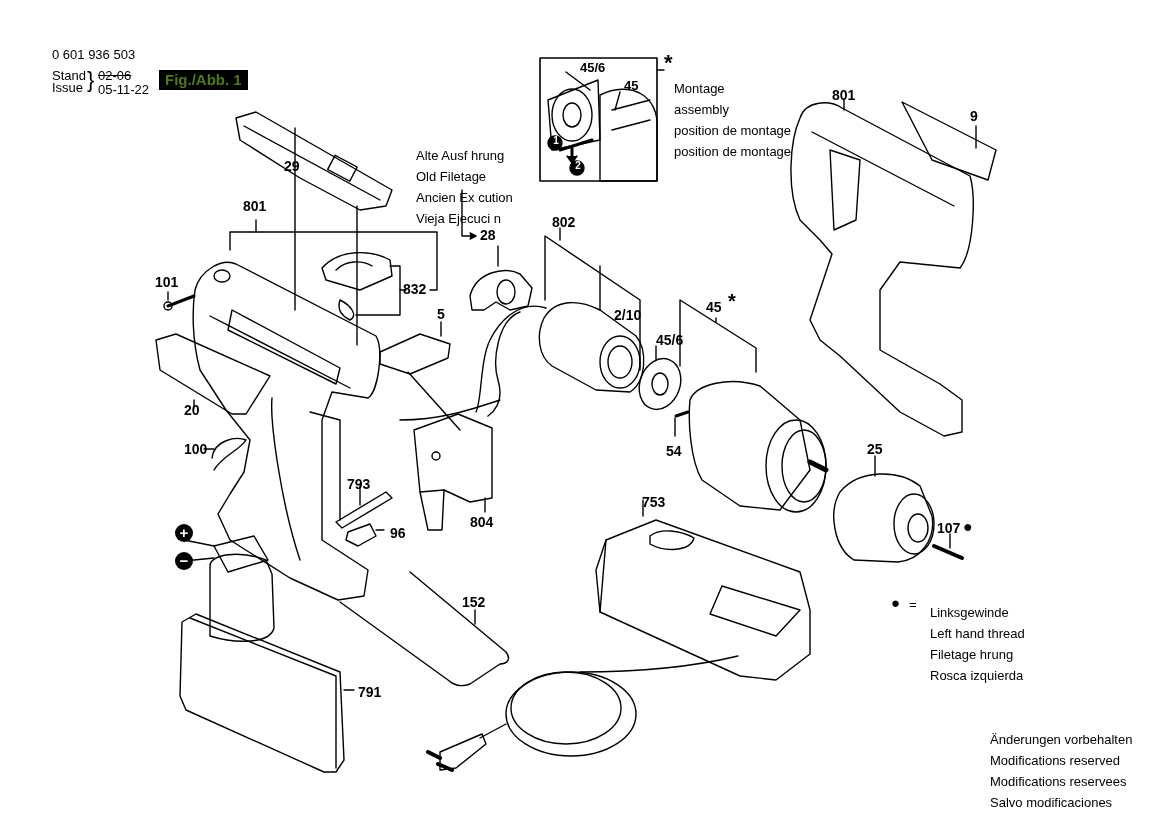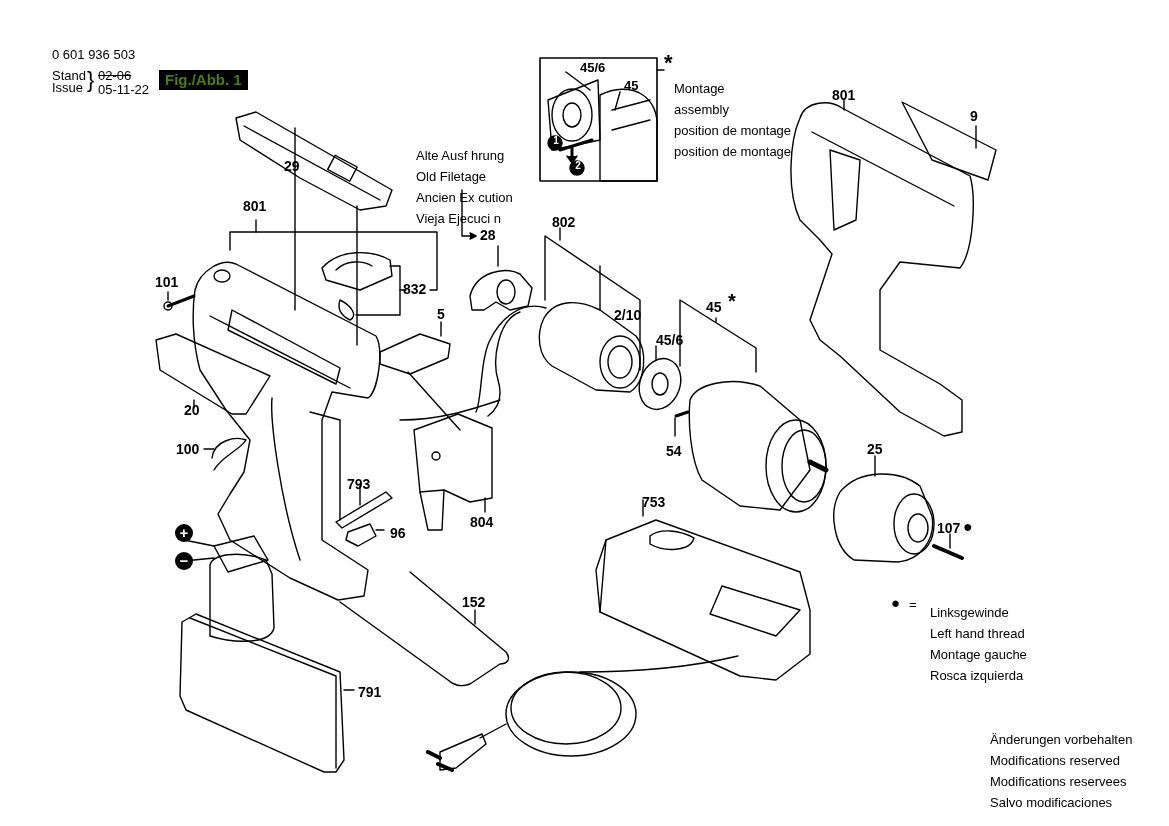--- a/index.html
+++ b/index.html
@@ -230,21 +230,21 @@
   <p>Ancien Ex cution</p>
   <p>Vieja Ejecuci n</p>
 </div>
 
 <div class="abs lbl" style="left:284px;top:122px;margin-top:36px;">29</div>
 <div class="abs lbl" style="left:243px;top:198px;">801</div>
 <div class="abs lbl" style="left:155px;top:274px;">101</div>
 <div class="abs lbl" style="left:403px;top:281px;">832</div>
 <div class="abs lbl" style="left:437px;top:306px;">5</div>
 <div class="abs lbl" style="left:184px;top:402px;">20</div>
-<div class="abs lbl" style="left:176px;top:441px;">100</div>
+<div class="abs lbl" style="left:184px;top:441px;">100</div>
 <div class="abs lbl" style="left:480px;top:227px;">28</div>
 <div class="abs lbl" style="left:552px;top:214px;">802</div>
 <div class="abs lbl" style="left:614px;top:307px;">2/10</div>
 <div class="abs lbl" style="left:706px;top:299px;">45</div>
 <div class="abs" style="left:728px;top:290px;font-size:20px;font-weight:bold;">*</div>
 <div class="abs lbl" style="left:656px;top:332px;">45/6</div>
 <div class="abs lbl" style="left:666px;top:443px;">54</div>
 <div class="abs lbl" style="left:832px;top:87px;">801</div>
 <div class="abs lbl" style="left:970px;top:108px;">9</div>
 <div class="abs lbl" style="left:867px;top:441px;">25</div>
@@ -258,21 +258,21 @@
 <div class="abs lbl" style="left:358px;top:684px;">791</div>
 
 <div class="abs" style="left:175px;top:524px;width:18px;height:18px;border-radius:50%;background:#000;color:#fff;text-align:center;font-weight:bold;font-size:15px;line-height:18px;">+</div>
 <div class="abs" style="left:175px;top:552px;width:18px;height:18px;border-radius:50%;background:#000;color:#fff;text-align:center;font-weight:bold;font-size:15px;line-height:17px;">−</div>
 
 <div class="abs" style="left:891px;top:595px;font-size:15px;line-height:15px;">●</div>
 <div class="abs small" style="left:909px;top:598px;">=</div>
 <div class="abs small note" style="left:922px;top:598px;">
   <p>Linksgewinde</p>
   <p>Left hand thread</p>
-  <p>Montage gauche</p>
+  <p>Filetage hrung</p>
   <p>Rosca izquierda</p>
 </div>
 
 <div class="abs small note" style="left:982px;top:725px;">
   <p>Änderungen vorbehalten</p>
   <p>Modifications reserved</p>
   <p>Modifications reservees</p>
   <p>Salvo modificaciones</p>
 </div>
 

